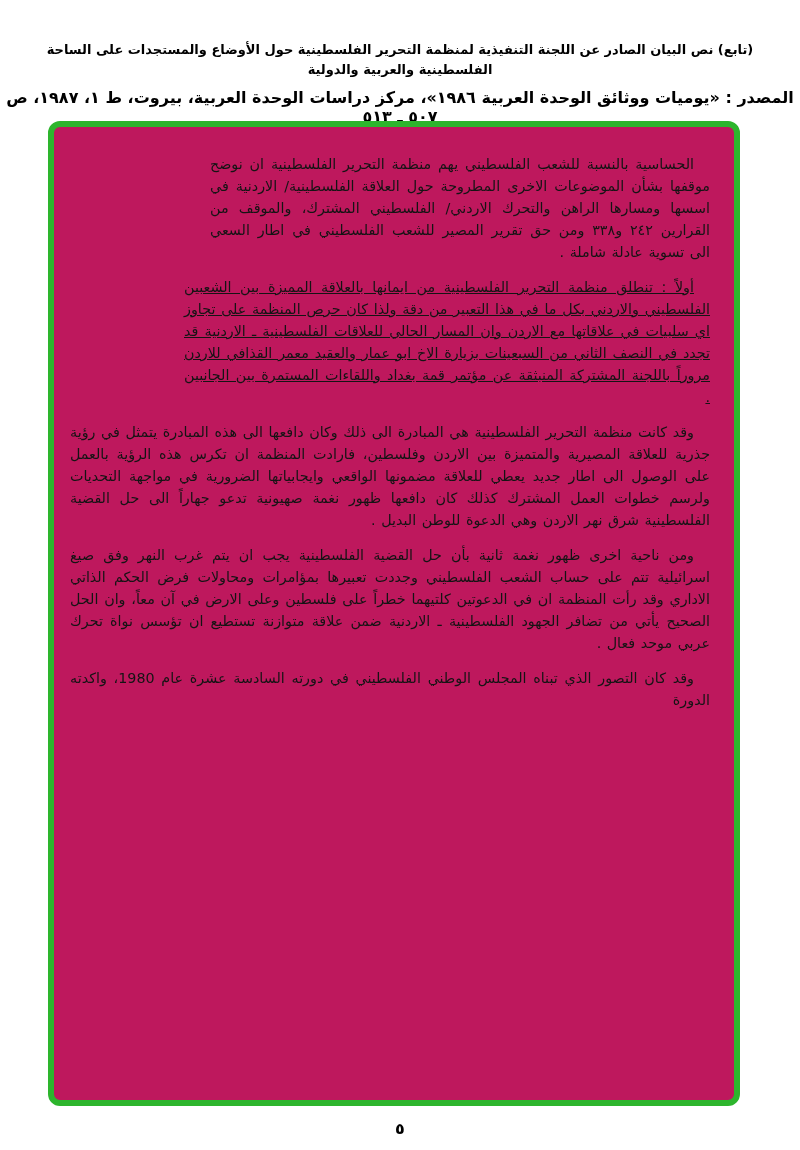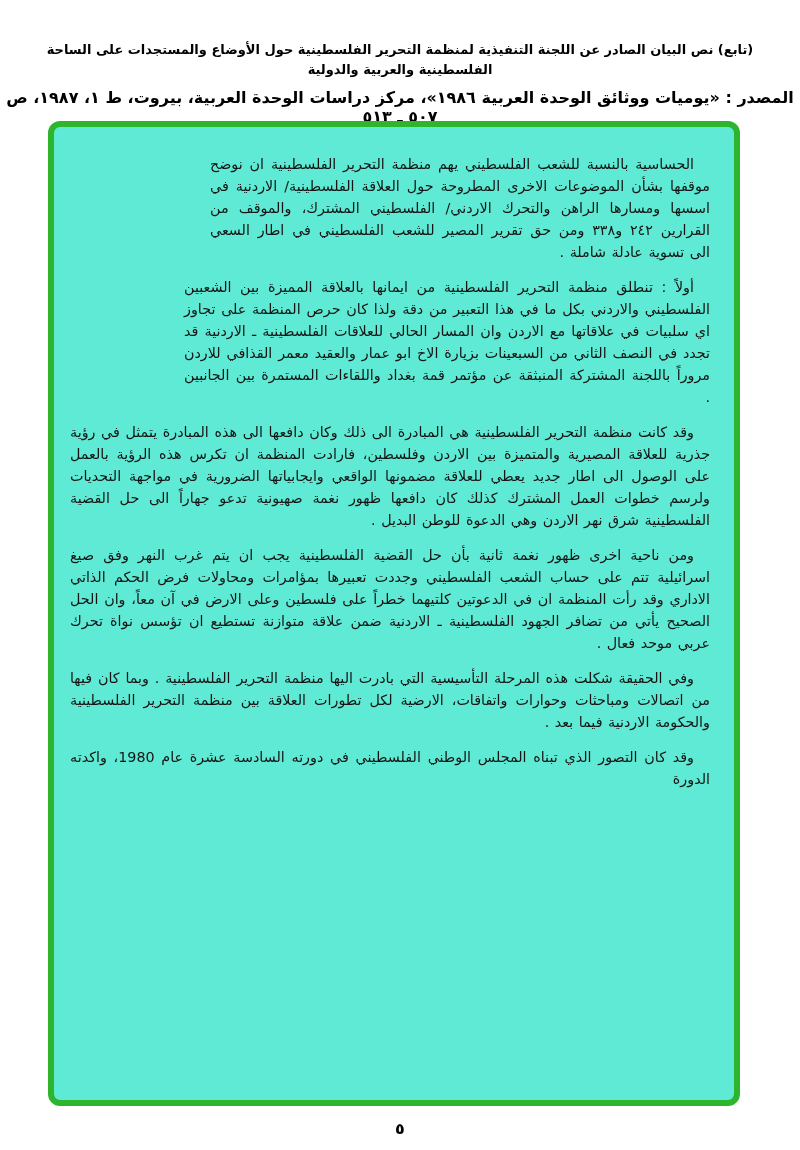--- a/index.html
+++ b/index.html
@@ -38,33 +38,33 @@
   .document-box {
     box-sizing: border-box;
     position: absolute;
     top: 115px;
     right: 60px;       
     width: 692px;
     min-height: 985px;
     border: 6px solid #2db52d;
     border-radius: 12px;
     padding: 26px 24px 14px 16px;
-    background: #5eead4;
+    background: #be185d;
   }
   .document-box p {
     margin: 0 0 13px 0;
     font-size: 14.3px;
     line-height: 22px;
     text-align: justify;
     text-indent: 16px;
     color: #141414;
     word-spacing: 1px;
   }
   .document-box p.narrow-1 { margin-left: 140px; }
-  .document-box p.narrow-2 { margin-left: 114px; }
+  .document-box p.narrow-2 { margin-left: 114px; text-decoration: underline; }
   .page-number {
     position: absolute;
     bottom: 18px;
     left: 0;
     width: 800px;
     text-align: center;
     font-weight: bold;
     font-size: 16px;
     color: #000;
   }
@@ -76,19 +76,18 @@
 
   <div class="header-title">(تابع) نص البيان الصادر عن اللجنة التنفيذية لمنظمة التحرير الفلسطينية حول الأوضاع والمستجدات على الساحة الفلسطينية والعربية والدولية</div>
 
   <div class="source-line">المصدر : «يوميات ووثائق الوحدة العربية ١٩٨٦»، مركز دراسات الوحدة العربية، بيروت، ط ١، ١٩٨٧، ص ٥٠٧ ـ ٥١٣</div>
 
   <div class="document-box">
     <p class="narrow-1">الحساسية بالنسبة للشعب الفلسطيني يهم منظمة التحرير الفلسطينية ان نوضح موقفها بشأن الموضوعات الاخرى المطروحة حول العلاقة الفلسطينية/ الاردنية في اسسها ومسارها الراهن والتحرك الاردني/ الفلسطيني المشترك، والموقف من القرارين ٢٤٢ و٣٣٨ ومن حق تقرير المصير للشعب الفلسطيني في اطار السعي الى تسوية عادلة شاملة .</p>
     <p class="narrow-2">أولاً : تنطلق منظمة التحرير الفلسطينية من ايمانها بالعلاقة المميزة بين الشعبين الفلسطيني والاردني بكل ما في هذا التعبير من دقة ولذا كان حرص المنظمة على تجاوز اي سلبيات في علاقاتها مع الاردن وان المسار الحالي للعلاقات الفلسطينية ـ الاردنية قد تجدد في النصف الثاني من السبعينات بزيارة الاخ ابو عمار والعقيد معمر القذافي للاردن مروراً باللجنة المشتركة المنبثقة عن مؤتمر قمة بغداد واللقاءات المستمرة بين الجانبين .</p>
     <p>وقد كانت منظمة التحرير الفلسطينية هي المبادرة الى ذلك وكان دافعها الى هذه المبادرة يتمثل في رؤية جذرية للعلاقة المصيرية والمتميزة بين الاردن وفلسطين، فارادت المنظمة ان تكرس هذه الرؤية بالعمل على الوصول الى اطار جديد يعطي للعلاقة مضمونها الواقعي وايجابياتها الضرورية في مواجهة التحديات ولرسم خطوات العمل المشترك كذلك كان دافعها ظهور نغمة صهيونية تدعو جهاراً الى حل القضية الفلسطينية شرق نهر الاردن وهي الدعوة للوطن البديل .</p>
     <p>ومن ناحية اخرى ظهور نغمة ثانية بأن حل القضية الفلسطينية يجب ان يتم غرب النهر وفق صيغ اسرائيلية تتم على حساب الشعب الفلسطيني وجددت تعبيرها بمؤامرات ومحاولات فرض الحكم الذاتي الاداري وقد رأت المنظمة ان في الدعوتين كلتيهما خطراً على فلسطين وعلى الارض في آن معاً، وان الحل الصحيح يأتي من تضافر الجهود الفلسطينية ـ الاردنية ضمن علاقة متوازنة تستطيع ان تؤسس نواة تحرك عربي موحد فعال .</p>
-    <p>وفي الحقيقة شكلت هذه المرحلة التأسيسية التي بادرت اليها منظمة التحرير الفلسطينية . وبما كان فيها من اتصالات ومباحثات وحوارات واتفاقات، الارضية لكل تطورات العلاقة بين منظمة التحرير الفلسطينية والحكومة الاردنية فيما بعد .</p>
     <p>وقد كان التصور الذي تبناه المجلس الوطني الفلسطيني في دورته السادسة عشرة عام 1980، واكدته الدورة</p>
   </div>
 
   <div class="page-number">٥</div>
 
 </div>
 
 </body></html>

